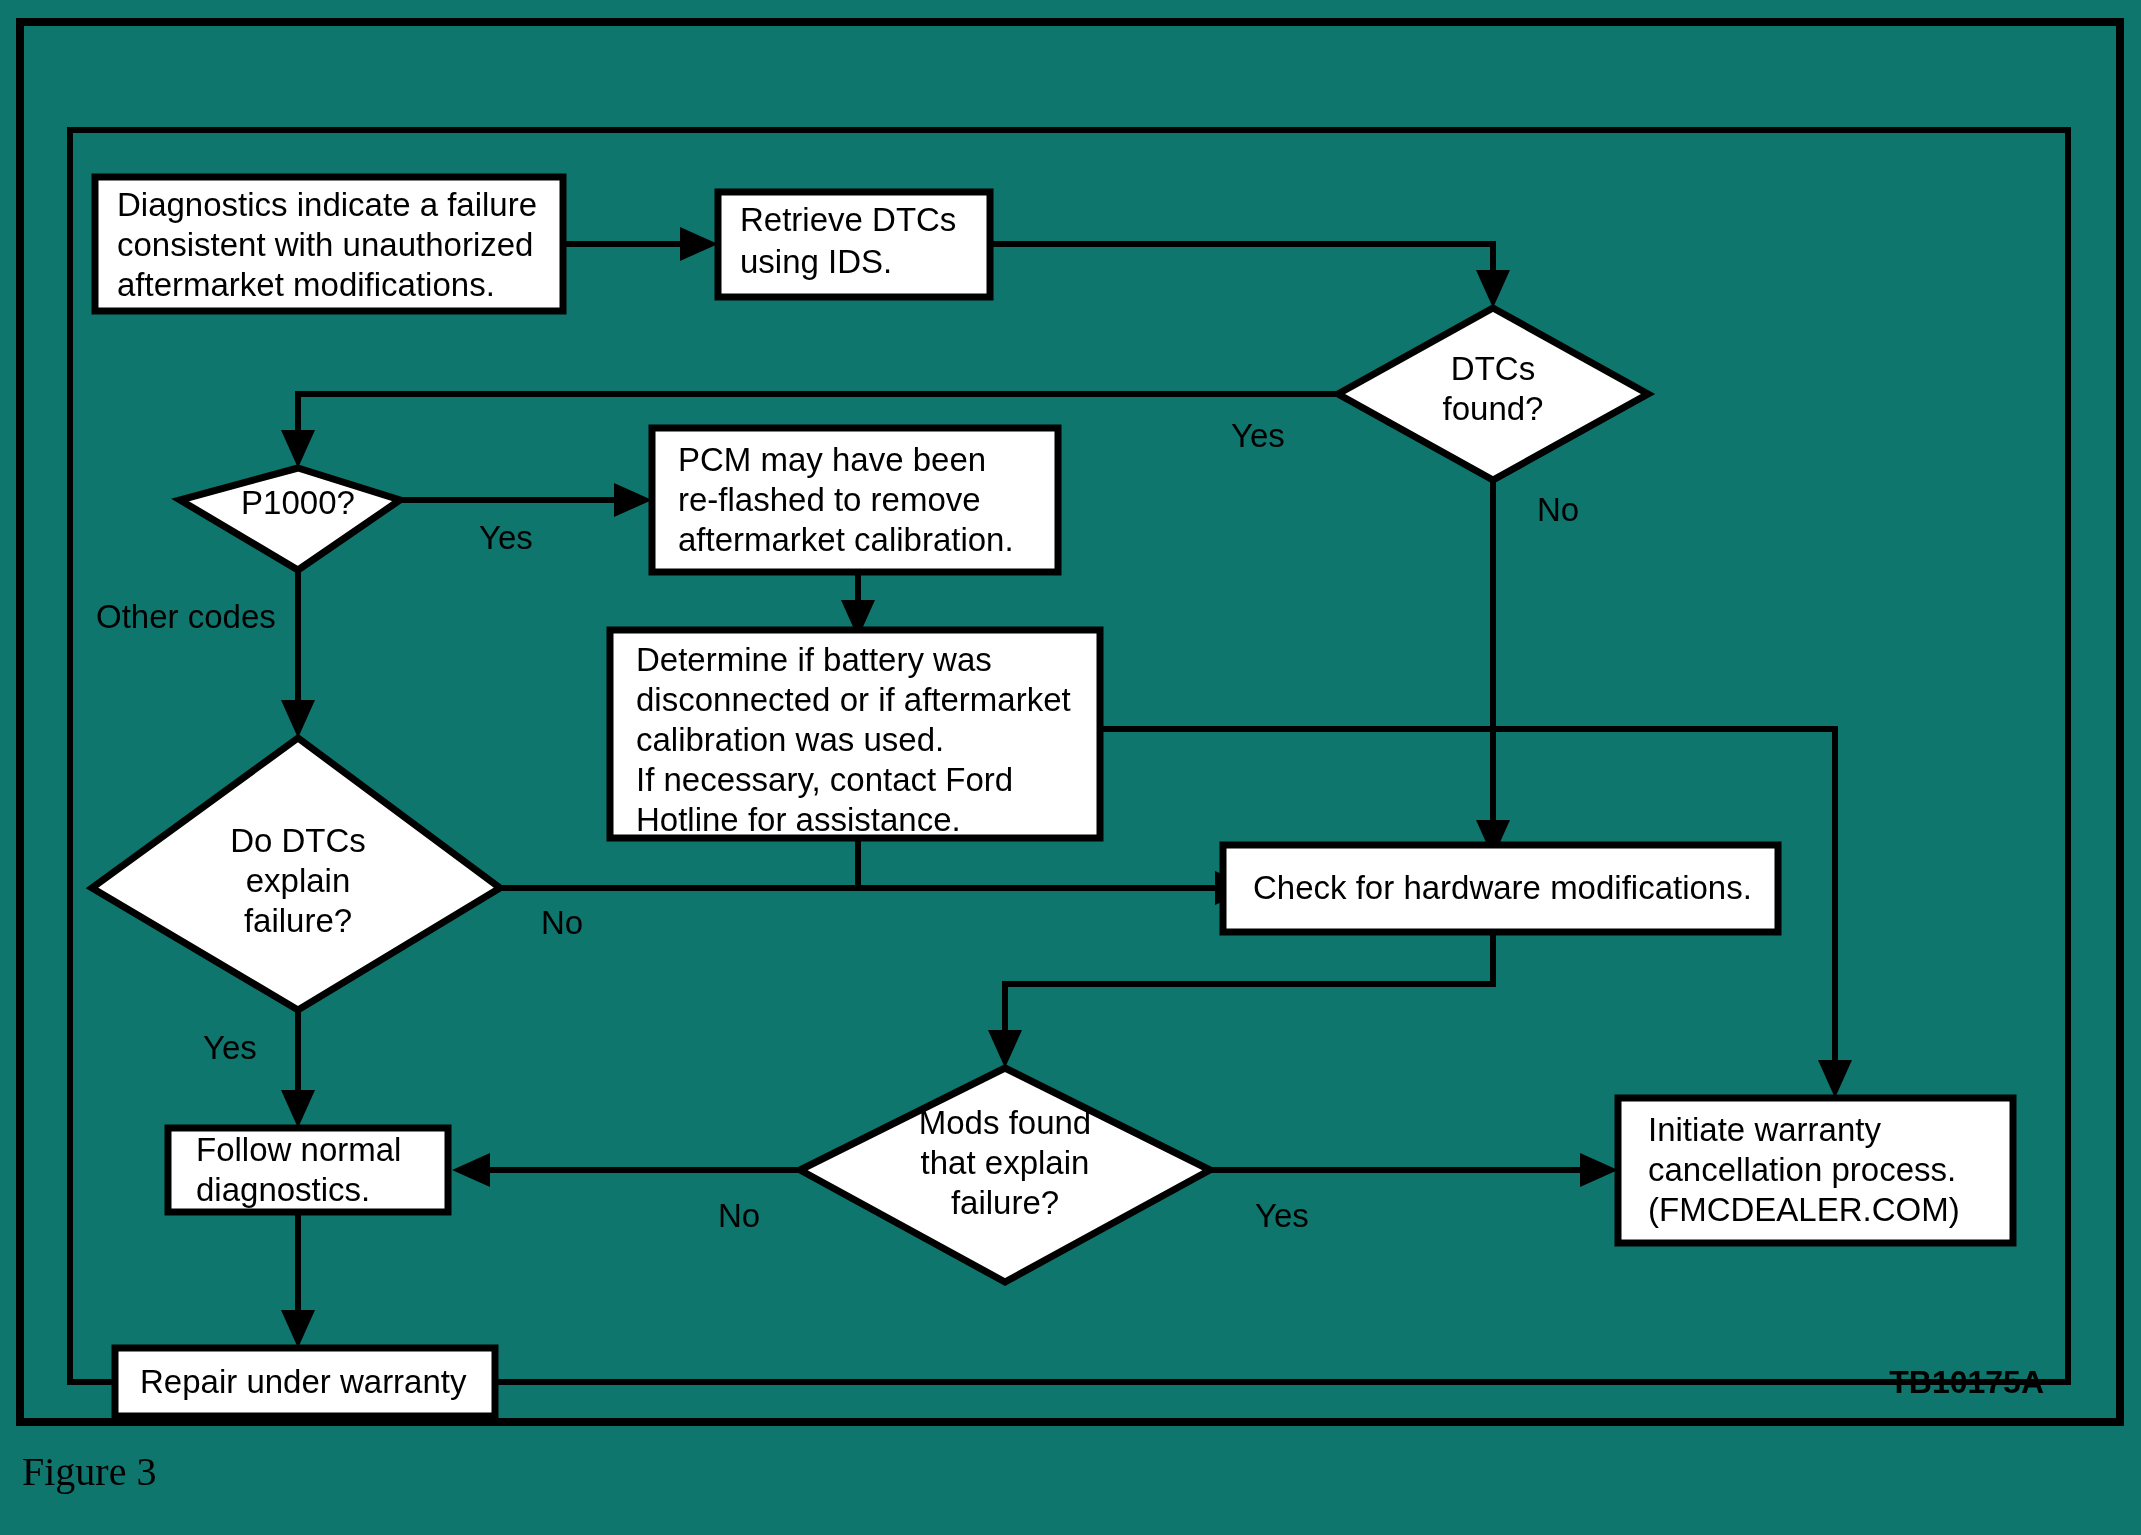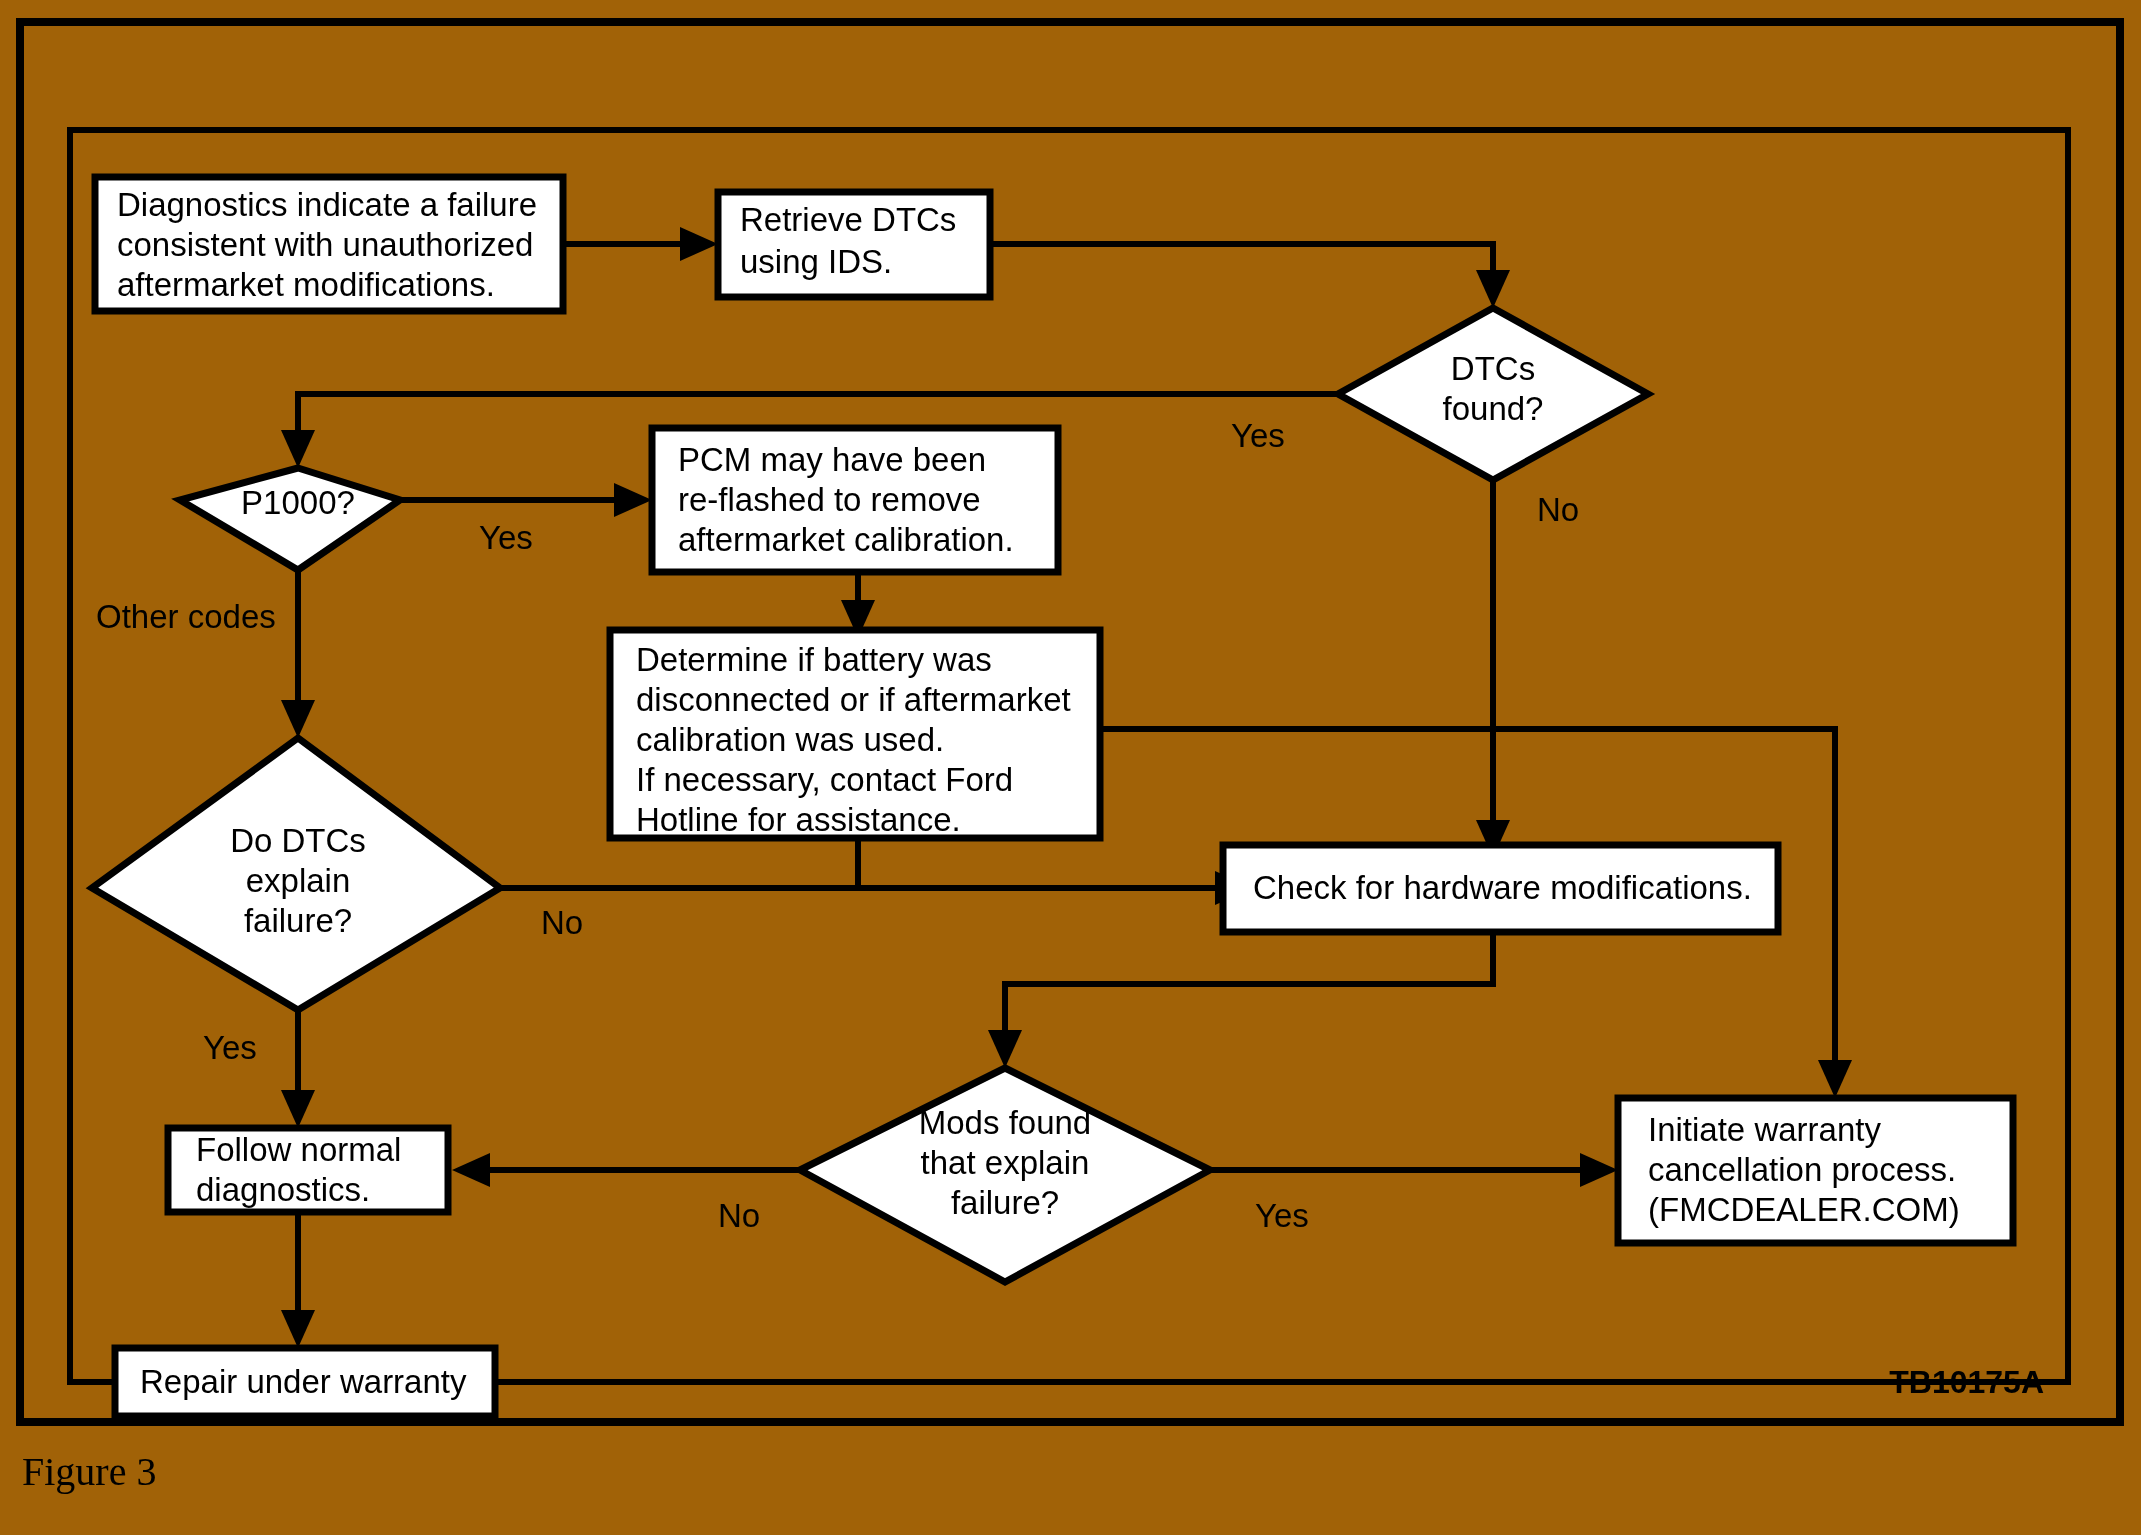--- a/index.html
+++ b/index.html
@@ -10,21 +10,21 @@
   body {
     width: 2141px;
     height: 1535px;
     font-family: "Liberation Sans", sans-serif;
     overflow: hidden;
   }
   #page {
     position: relative;
     width: 2141px;
     height: 1535px;
-    background: #a16207;
+    background: #0f766e;
   }
   #figure-svg {
     position: absolute;
     left: 0;
     top: 0;
   }
   .node-box {
     fill: #ffffff;
     stroke: #000000;
     stroke-width: 7;

